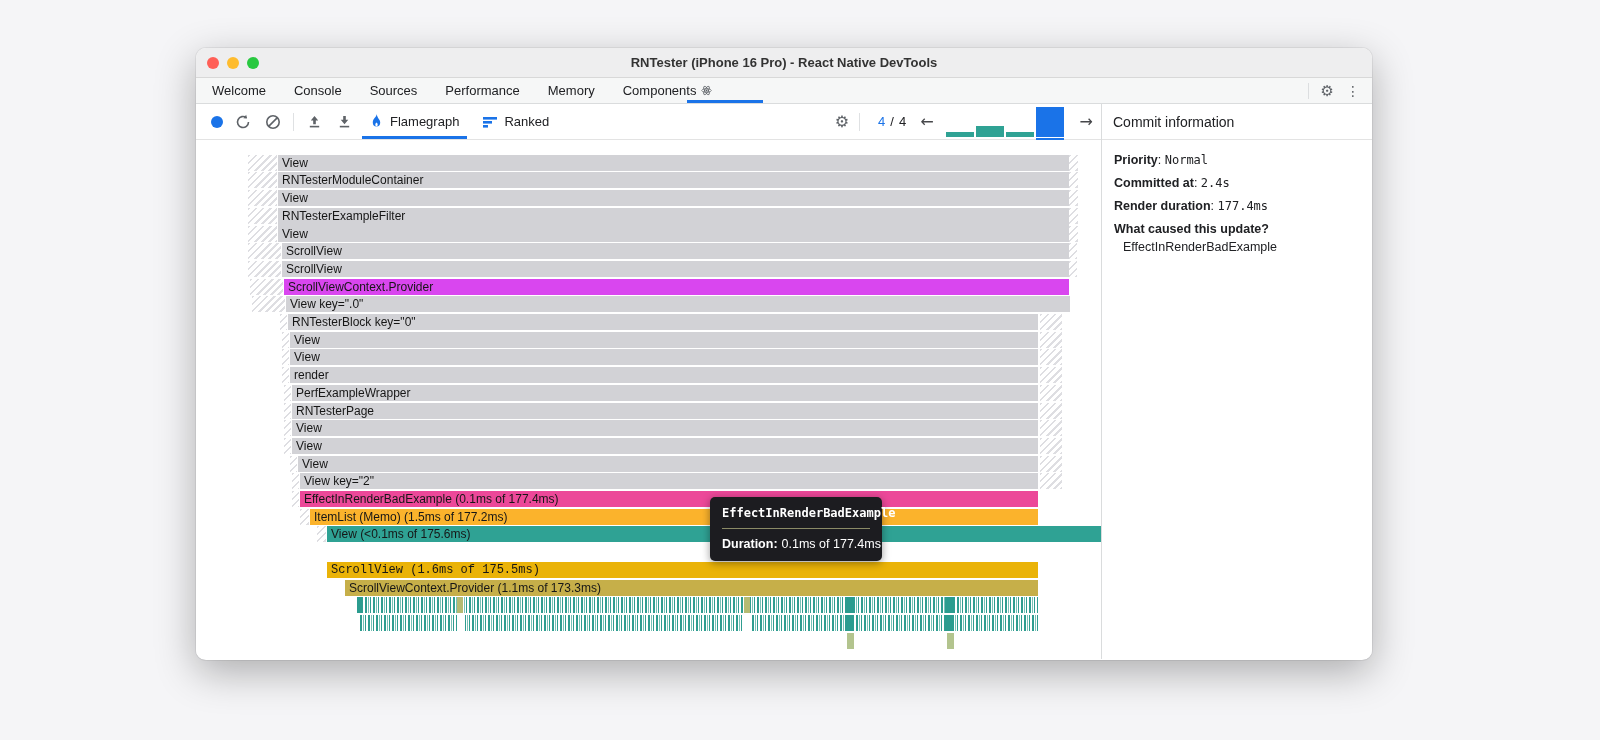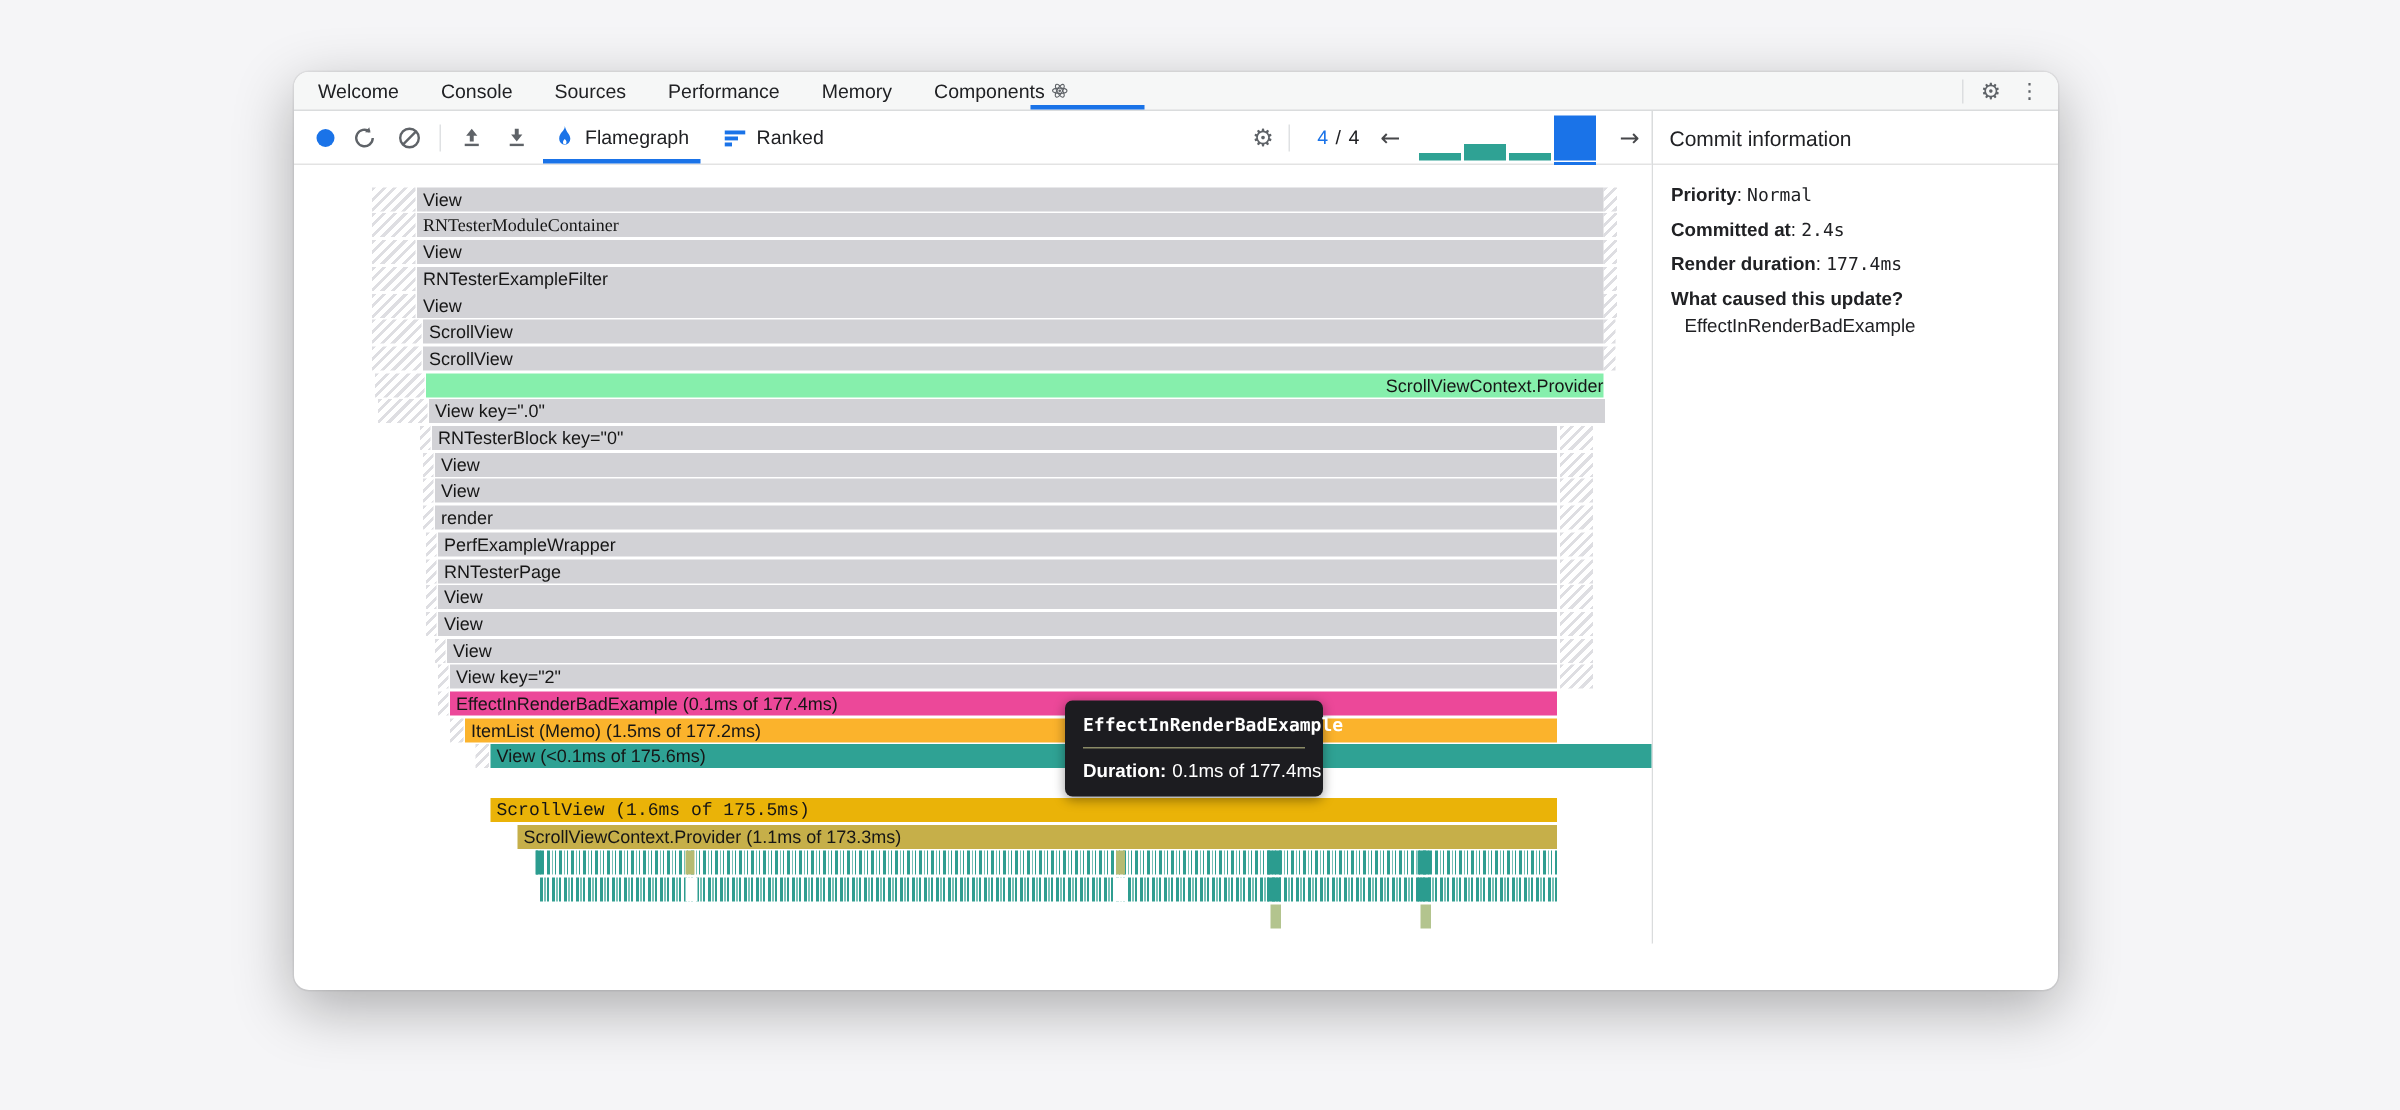--- a/index.html
+++ b/index.html
@@ -77,20 +77,28 @@
   .mono { font-family:"DejaVu Sans Mono", monospace; font-size:12px; }
   .cause-value { margin-top:4px; padding-left:9px; font-size:12.5px; }
 
   svg { display:block; }
 </style>
 </head>
 <body>
 
 <div class="window">
 
+  <div class="titlebar">
+    <div class="lights">
+      <span class="light red"></span>
+      <span class="light yellow"></span>
+      <span class="light green"></span>
+    </div>
+    <div class="title">RNTester (iPhone 16 Pro) - React Native DevTools</div>
+  </div>
 
   <div class="tabbar">
     <div class="tab">
         <span>Welcome</span>
       </div>
     <div class="tab">
         <span>Console</span>
       </div>
     <div class="tab">
         <span>Sources</span>
@@ -195,38 +203,38 @@
           <div class="tt-title">EffectInRenderBadExample</div>
           <div class="tt-dur">
             <b>Duration:</b><span>0.1ms of 177.4ms</span>
           </div>
         </div>
           <div class="hatch" style="left: 52px; top: 14.7px; width: 29px;"></div>
           <div class="hatch" style="left: 873px; top: 14.7px; width: 9px;"></div>
           <div class="flame-bar" style="left: 82px; top: 14.7px; width: 791px; height: 16px; background: rgb(210, 210, 214);">View</div>
           <div class="hatch" style="left: 52px; top: 32.4px; width: 29px;"></div>
           <div class="hatch" style="left: 873px; top: 32.4px; width: 9px;"></div>
-          <div class="flame-bar" style="left: 82px; top: 32.4px; width: 791px; height: 16px; background: rgb(210, 210, 214); font-family: Liberation Serif, serif;">RNTesterModuleContainer</div>
+          <div class="flame-bar" style="left: 82px; top: 32.4px; width: 791px; height: 16px; background: rgb(210, 210, 214);">RNTesterModuleContainer</div>
           <div class="hatch" style="left: 52px; top: 50.1px; width: 29px;"></div>
           <div class="hatch" style="left: 873px; top: 50.1px; width: 9px;"></div>
           <div class="flame-bar" style="left: 82px; top: 50.1px; width: 791px; height: 16px; background: rgb(210, 210, 214);">View</div>
           <div class="hatch" style="left: 52px; top: 67.8px; width: 29px;"></div>
           <div class="hatch" style="left: 873px; top: 67.8px; width: 9px;"></div>
           <div class="flame-bar" style="left: 82px; top: 67.8px; width: 791px; height: 28px; background: rgb(210, 210, 214);">RNTesterExampleFilter</div>
           <div class="hatch" style="left: 52px; top: 85.5px; width: 29px;"></div>
           <div class="hatch" style="left: 873px; top: 85.5px; width: 9px;"></div>
           <div class="flame-bar" style="left: 82px; top: 85.5px; width: 791px; height: 16px; background: rgb(210, 210, 214);">View</div>
           <div class="hatch" style="left: 52px; top: 103.2px; width: 33px;"></div>
           <div class="hatch" style="left: 873px; top: 103.2px; width: 8px;"></div>
           <div class="flame-bar" style="left: 86px; top: 103.2px; width: 787px; height: 16px; background: rgb(210, 210, 214);">ScrollView</div>
           <div class="hatch" style="left: 52px; top: 120.9px; width: 33px;"></div>
           <div class="hatch" style="left: 873px; top: 120.9px; width: 8px;"></div>
           <div class="flame-bar" style="left: 86px; top: 120.9px; width: 787px; height: 16px; background: rgb(210, 210, 214);">ScrollView</div>
           <div class="hatch" style="left: 54px; top: 138.6px; width: 33px;"></div>
-          <div class="flame-bar" style="left: 88px; top: 138.6px; width: 785px; height: 16px; background: #86efac; text-align: right;">ScrollViewContext.Provider</div>
+          <div class="flame-bar" style="left: 88px; top: 138.6px; width: 785px; height: 16px; background: #d946ef;">ScrollViewContext.Provider</div>
           <div class="hatch" style="left: 56px; top: 156.3px; width: 33px;"></div>
           <div class="flame-bar" style="left: 90px; top: 156.3px; width: 784px; height: 16px; background: rgb(210, 210, 214);">View key=".0"</div>
           <div class="hatch" style="left: 84px; top: 174px; width: 7px;"></div>
           <div class="hatch" style="left: 844px; top: 174px; width: 22px;"></div>
           <div class="flame-bar" style="left: 92px; top: 174px; width: 750px; height: 16px; background: rgb(210, 210, 214);">RNTesterBlock key="0"</div>
           <div class="hatch" style="left: 86px; top: 191.7px; width: 7px;"></div>
           <div class="hatch" style="left: 844px; top: 191.7px; width: 22px;"></div>
           <div class="flame-bar" style="left: 94px; top: 191.7px; width: 748px; height: 16px; background: rgb(210, 210, 214);">View</div>
           <div class="hatch" style="left: 86px; top: 209.4px; width: 7px;"></div>
           <div class="hatch" style="left: 844px; top: 209.4px; width: 22px;"></div>

